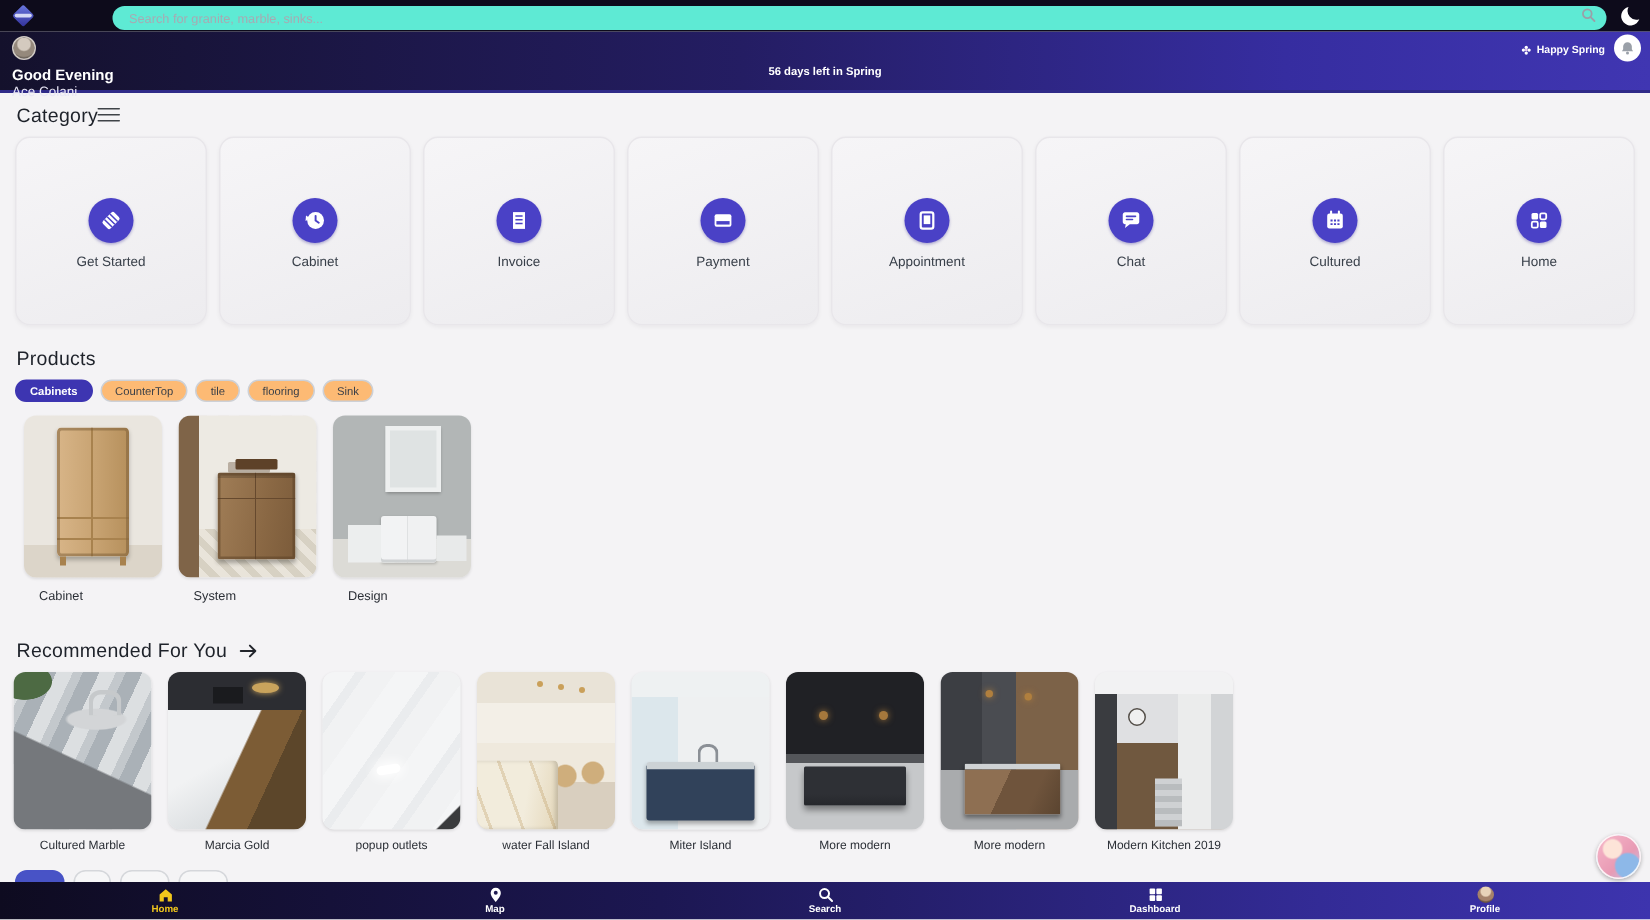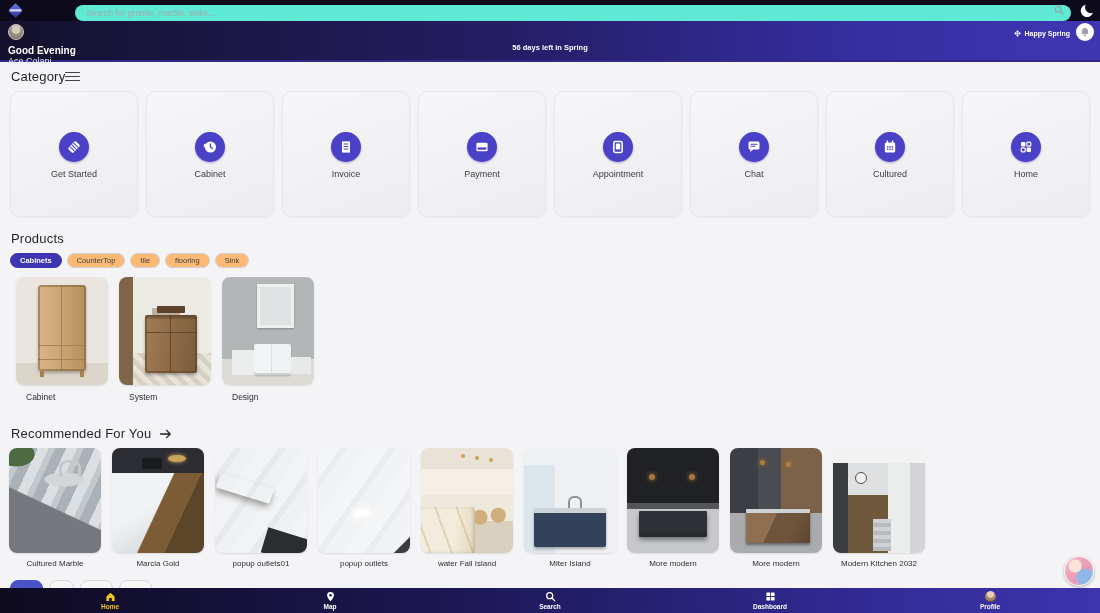--- a/index.html
+++ b/index.html
@@ -375,24 +375,20 @@
   <div class="rec-row">
     <figure class="rec-card">
       <div class="thumb rthumb sc1"></div>
       <figcaption>Cultured Marble</figcaption>
     </figure>
     <figure class="rec-card">
       <div class="thumb rthumb sc2"></div>
       <figcaption>Marcia Gold</figcaption>
     </figure>
     <figure class="rec-card">
-      <div class="thumb rthumb sc4"></div>
-      <figcaption>popup outlets01</figcaption>
-    </figure>
-    <figure class="rec-card">
       <div class="thumb rthumb sc5"></div>
       <figcaption>popup outlets</figcaption>
     </figure>
     <figure class="rec-card">
       <div class="thumb rthumb sc6"></div>
       <figcaption>water Fall Island</figcaption>
     </figure>
     <figure class="rec-card">
       <div class="thumb rthumb sc7"></div>
       <figcaption>Miter Island</figcaption>
@@ -400,21 +396,21 @@
     <figure class="rec-card">
       <div class="thumb rthumb sc8"></div>
       <figcaption>More modern</figcaption>
     </figure>
     <figure class="rec-card">
       <div class="thumb rthumb sc9"></div>
       <figcaption>More modern</figcaption>
     </figure>
     <figure class="rec-card">
       <div class="thumb rthumb sc10"></div>
-      <figcaption>Modern Kitchen 2032</figcaption>
+      <figcaption>Modern Kitchen 2019</figcaption>
     </figure>
   </div>
 
   <div class="clipped-chips">
     <div class="cchip blue"></div>
     <div class="cchip cc2"></div>
     <div class="cchip cc3"></div>
     <div class="cchip cc4"></div>
   </div>
 </main>

